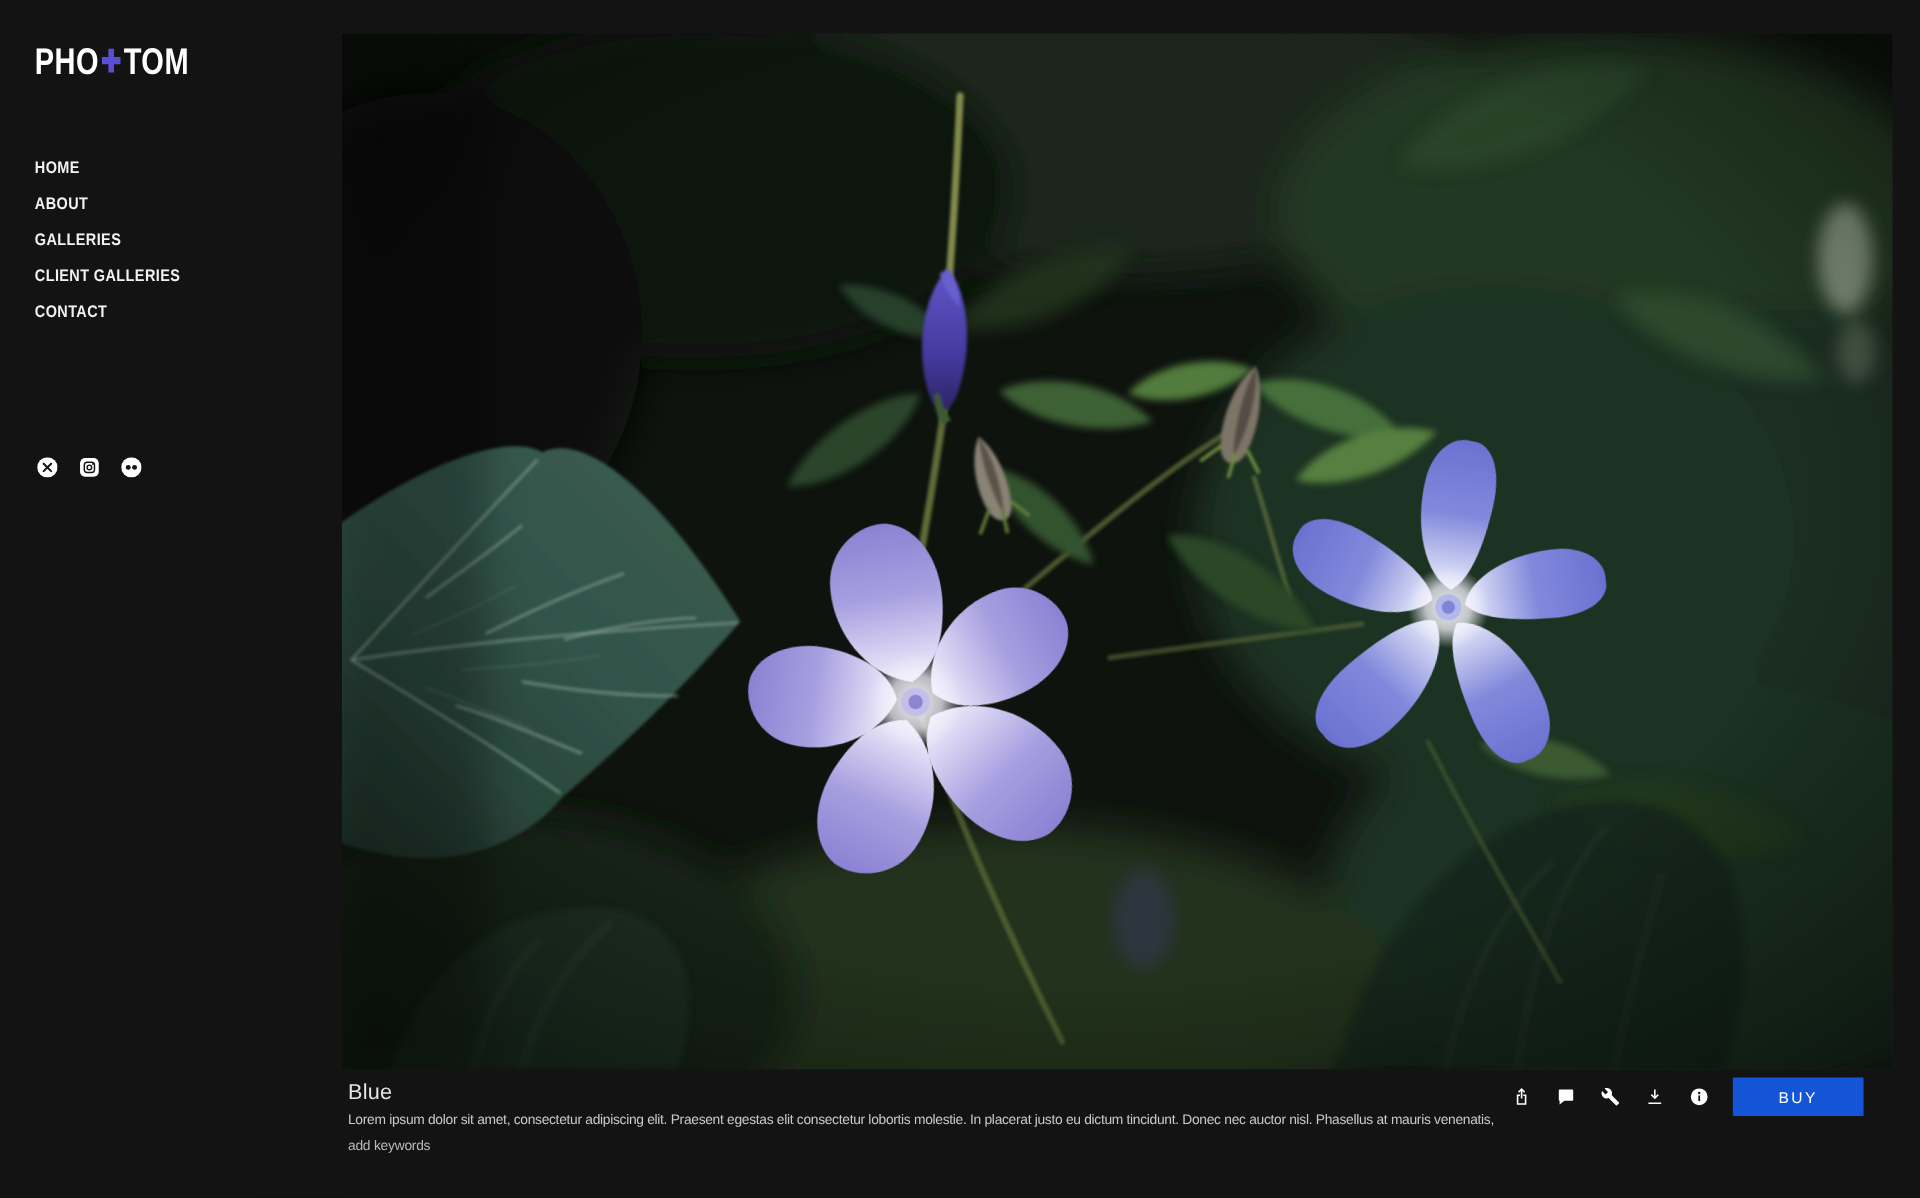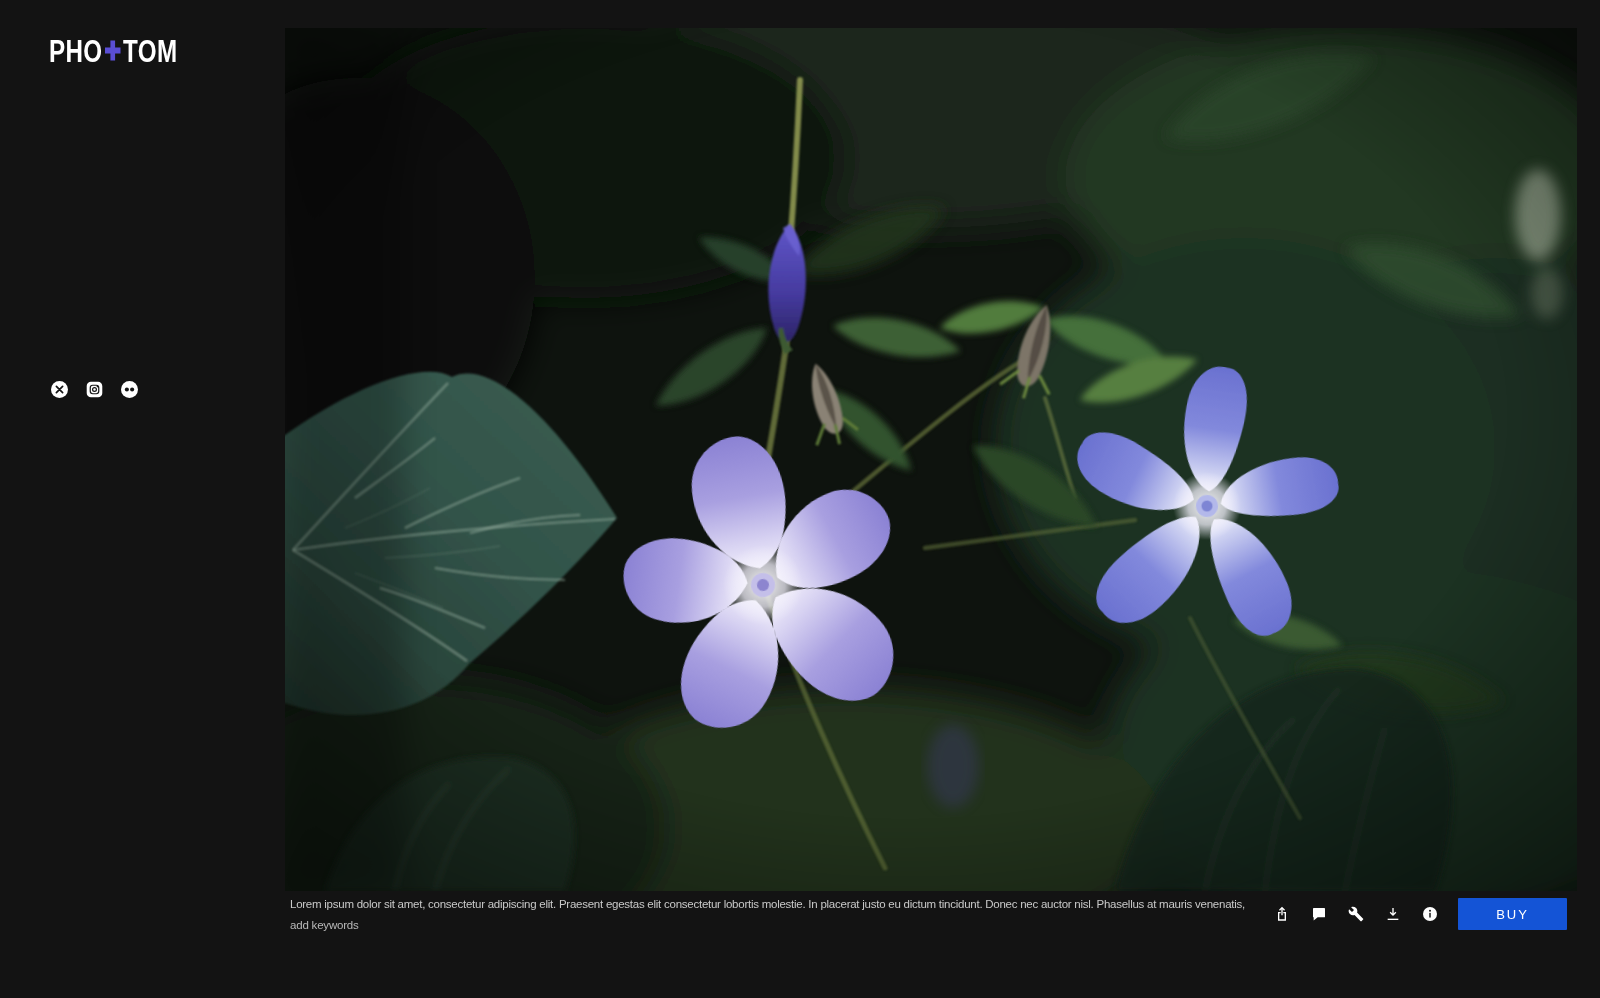--- a/index.html
+++ b/index.html
@@ -1,20 +1,20 @@
 <!DOCTYPE html>
 <html><head>
 <meta charset="utf-8">
 <style>
   html,body{margin:0;padding:0;background:#131313;}
   body{width:1600px;height:998px;position:relative;overflow:hidden;
        font-family:"Liberation Sans",sans-serif;color:#eee;}
 
   
-  .sidebar{position:absolute;left:0;top:0;width:285px;height:998px;background:#131313;margin-left:20px;}
+  .sidebar{position:absolute;left:0;top:0;width:285px;height:998px;background:#131313;}
   .logo{position:absolute;left:29px;top:34px;white-space:nowrap;
         font-weight:bold;font-size:31px;letter-spacing:.5px;color:#fff;
         transform:scaleX(.78);transform-origin:left center;cursor:pointer;}
   .logo .plus{color:#5A4ED5;font-size:26px;padding:0 2px;position:relative;top:-2px;}
   .nav{position:absolute;left:29px;top:124px;list-style:none;margin:0;padding:0;}
   .nav li{height:30px;line-height:30px;cursor:pointer;}
   .nav li span{display:inline-block;font-size:14px;font-weight:bold;letter-spacing:.4px;
                color:#f2f2f2;transform:scaleX(.86);transform-origin:left center;white-space:nowrap;}
   .social{position:absolute;left:31px;top:381px;display:flex;gap:18px;align-items:center;}
   .social .sicon{width:17px;height:17px;cursor:pointer;display:block;}
@@ -23,36 +23,43 @@
   .photo-stage{position:absolute;left:285px;top:28px;width:1292px;height:863px;cursor:pointer;}
   .photo-stage svg{display:block;width:100%;height:100%;}
 
   
   .infobar{position:absolute;left:285px;top:891px;width:1292px;height:107px;}
   .photo-title{margin:9px 0 0 5px;font-size:18px;font-weight:400;color:#e4e4e4;letter-spacing:.2px;}
   .photo-desc{margin:6px 4px 0 5px;font-size:11.5px;line-height:15px;color:#c9c9c9;
               letter-spacing:-.25px;max-width:1160px;}
   .add-keywords{display:inline-block;margin:7px 16px 0 5px;font-size:11.5px;color:#b9b9b9;
                 letter-spacing:-.2px;cursor:pointer;}
-  .actions{position:absolute;top:7px;right:10px;display:flex;align-items:center;height:32px;}
+  .actions{position:absolute;top:7px;right:24px;display:flex;align-items:center;height:32px;}
   .act-btn{width:16px;height:16px;margin-left:21px;background:none;border:none;padding:0;
            cursor:pointer;display:flex;align-items:center;justify-content:center;}
   .act-btn svg{width:16px;height:16px;display:block;}
   .buy-btn{margin-left:20px;width:109px;height:32px;border:none;border-radius:1px;
            background:#1454D6;color:#fff;font-family:"Liberation Sans",sans-serif;
            font-size:13px;letter-spacing:2px;cursor:pointer;}
 </style>
 </head>
 <body>
 
 <div class="sidebar">
   <div class="logo">
     <span>PHO</span><span class="plus">✚</span><span>TOM</span>
   </div>
 
+  <ul class="nav">
+    <li><span>HOME</span></li>
+    <li><span>ABOUT</span></li>
+    <li><span>GALLERIES</span></li>
+    <li><span>CLIENT GALLERIES</span></li>
+    <li><span>CONTACT</span></li>
+  </ul>
 
   <div class="social">
     <span class="sicon">
       <svg viewBox="0 0 24 24">
           <circle cx="12" cy="12" r="12" fill="#fff"></circle>
         <path d="M7.6 7.6l8.8 8.8M16.4 7.6l-8.8 8.8" stroke="#141414" stroke-width="2.4" stroke-linecap="round"></path>
         </svg>
     </span>
     <span class="sicon">
       <svg viewBox="0 0 24 24">
@@ -253,20 +260,21 @@
     </g>
 
     <ellipse cx="668" cy="738" rx="26" ry="42" fill="#4a3f8e" opacity=".3" filter="url(#b7)"></ellipse>
 
     <rect width="1292" height="863" fill="url(#vignette)"></rect>
     <rect width="120" height="863" fill="#000" opacity=".25" filter="url(#b16)"></rect>
   </svg>
 </div>
 
 <div class="infobar">
+  <div class="photo-title">Blue</div>
   <div class="photo-desc">
     <div>Lorem ipsum dolor sit amet, consectetur adipiscing elit. Praesent egestas elit consectetur lobortis molestie. In placerat justo eu dictum tincidunt. Donec nec auctor nisl. Phasellus at mauris venenatis,</div>
   </div>
   <span class="add-keywords">add keywords</span>
 
   <div class="actions">
     <button class="act-btn">
       <svg viewBox="0 0 24 24">
         <path d="M11 4.9 8.9 7 7.5 5.6 12 1.1l4.5 4.5L15.1 7 13 4.9V14h-2z" fill="#fff"></path>
         <path d="M6 9h4v2H8v9h8v-9h-2V9h4v13H6z" fill="#fff"></path>

